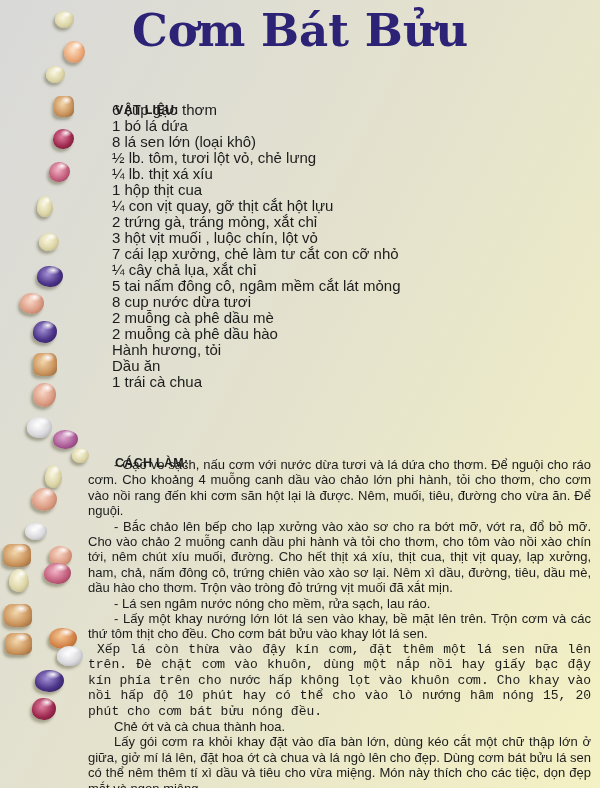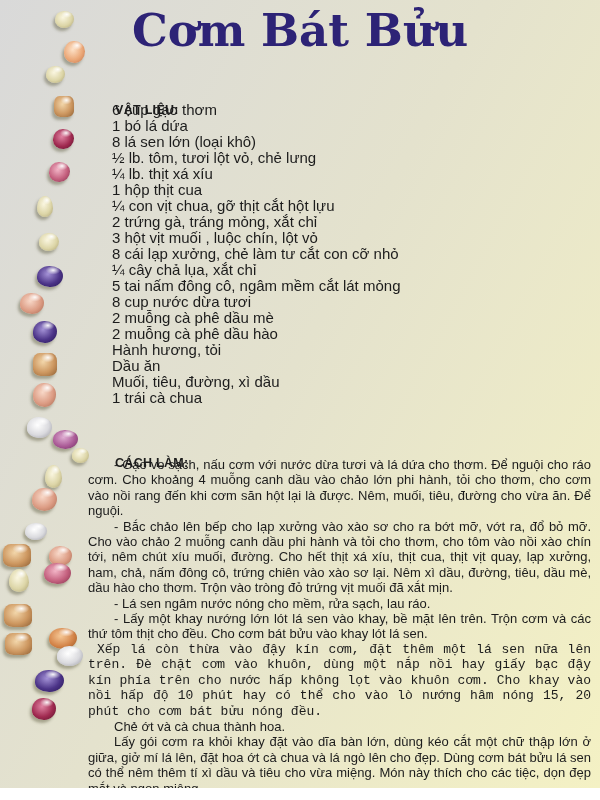--- a/index.html
+++ b/index.html
@@ -118,32 +118,31 @@
 
   <h2 class="section-heading ingredients-heading">VẬT LIỆU:</h2>
 
   <ul class="ingredients-list">
       <li>6 cup gạo thơm</li>
       <li>1 bó lá dứa</li>
       <li>8 lá sen lớn (loại khô)</li>
       <li>½ lb. tôm, tươi lột vỏ, chẻ lưng</li>
       <li>¼ lb. thịt xá xíu</li>
       <li>1 hộp thịt cua</li>
-      <li>¼ con vịt chua, gỡ thịt cắt hột lựu</li>
+      <li>¼ con vịt quay, gỡ thịt cắt hột lựu</li>
       <li>2 trứng gà, tráng mỏng, xắt chỉ</li>
       <li>3 hột vịt muối , luộc chín, lột vỏ</li>
-      <li>8 cái lạp xưởng, chẻ làm tư cắt con cỡ nhỏ</li>
+      <li>7 cái lạp xưởng, chẻ làm tư cắt con cỡ nhỏ</li>
       <li>¼ cây chả lụa, xắt chỉ</li>
       <li>5 tai nấm đông cô, ngâm mềm cắt lát mỏng</li>
       <li>8 cup nước dừa tươi</li>
       <li>2 muỗng cà phê dầu mè</li>
       <li>2 muỗng cà phê dầu hào</li>
       <li>Hành hương, tỏi</li>
       <li>Dầu ăn</li>
-      <li>Muối, tiêu, đường, xì dầu</li>
       <li>1 trái cà chua</li>
     </ul>
 
   <h2 class="section-heading instructions-heading">CÁCH LÀM:</h2>
 
   <div class="instructions-body">
       <p class="indent-lg">- Gạo vo sạch, nấu cơm với nước dừa tươi và lá dứa cho thơm. Để nguội cho ráo cơm. Cho khoảng 4 muỗng canh dầu vào chảo lớn phi hành, tỏi cho thơm, cho cơm vào nồi rang đến khi cơm săn hột lại là được. Nêm, muối, tiêu, đường cho vừa ăn. Để nguội.</p>
       <p class="indent-lg">- Bắc chảo lên bếp cho lạp xưởng vào xào sơ cho ra bớt mỡ, vớt ra, đổ bỏ mỡ. Cho vào chảo 2 muỗng canh dầu phi hành và tỏi cho thơm, cho tôm vào nồi xào chín tới, nêm chút xíu muối, đường. Cho hết thịt xá xíu, thịt cua, thịt vịt quay, lạp xưởng, ham, chả, nấm đông cô, trứng chiên vào xào sơ lại. Nêm xì dầu, đường, tiêu, dầu mè, dầu hào cho thơm. Trộn vào tròng đỏ trứng vịt muối đã xắt mịn.</p>
       <p class="indent-lg">- Lá sen ngâm nước nóng cho mềm, rửa sạch, lau ráo.</p>
       <p class="indent-lg">- Lấy một khay nướng lớn lót lá sen vào khay, bề mặt lên trên. Trộn cơm và các thứ tôm thịt cho đều. Cho cơm bát bửu vào khay lót lá sen.</p>

